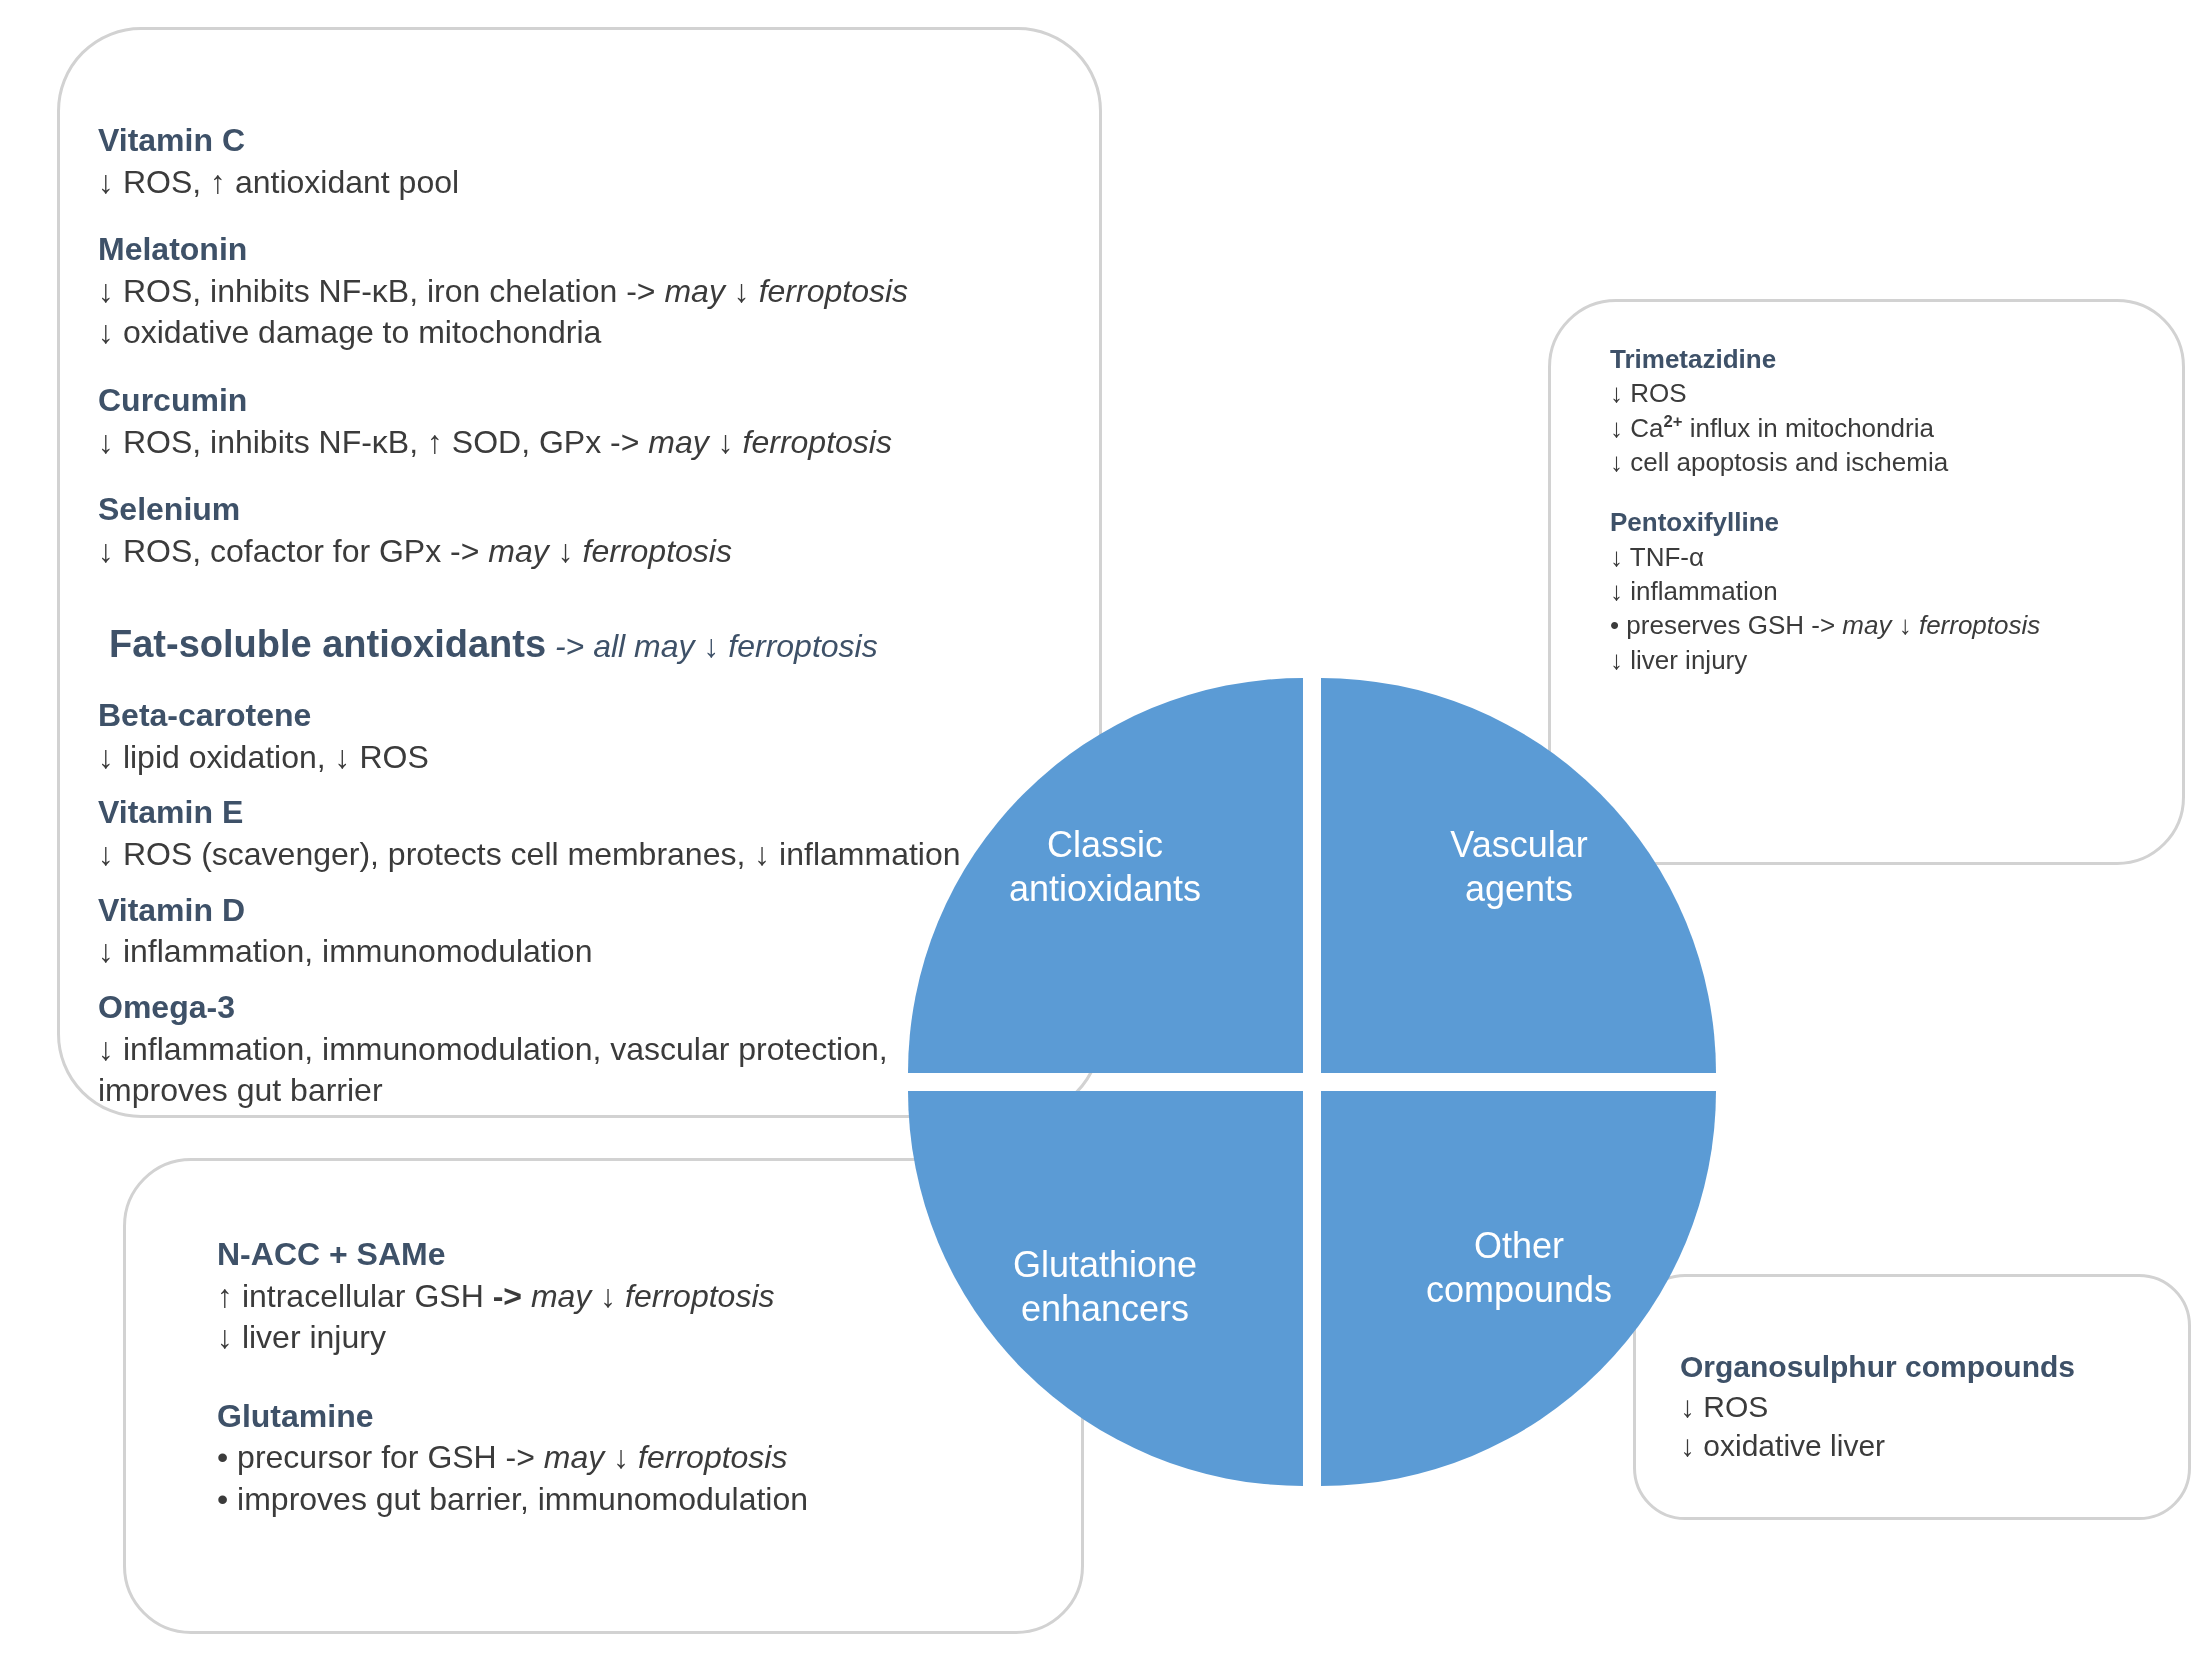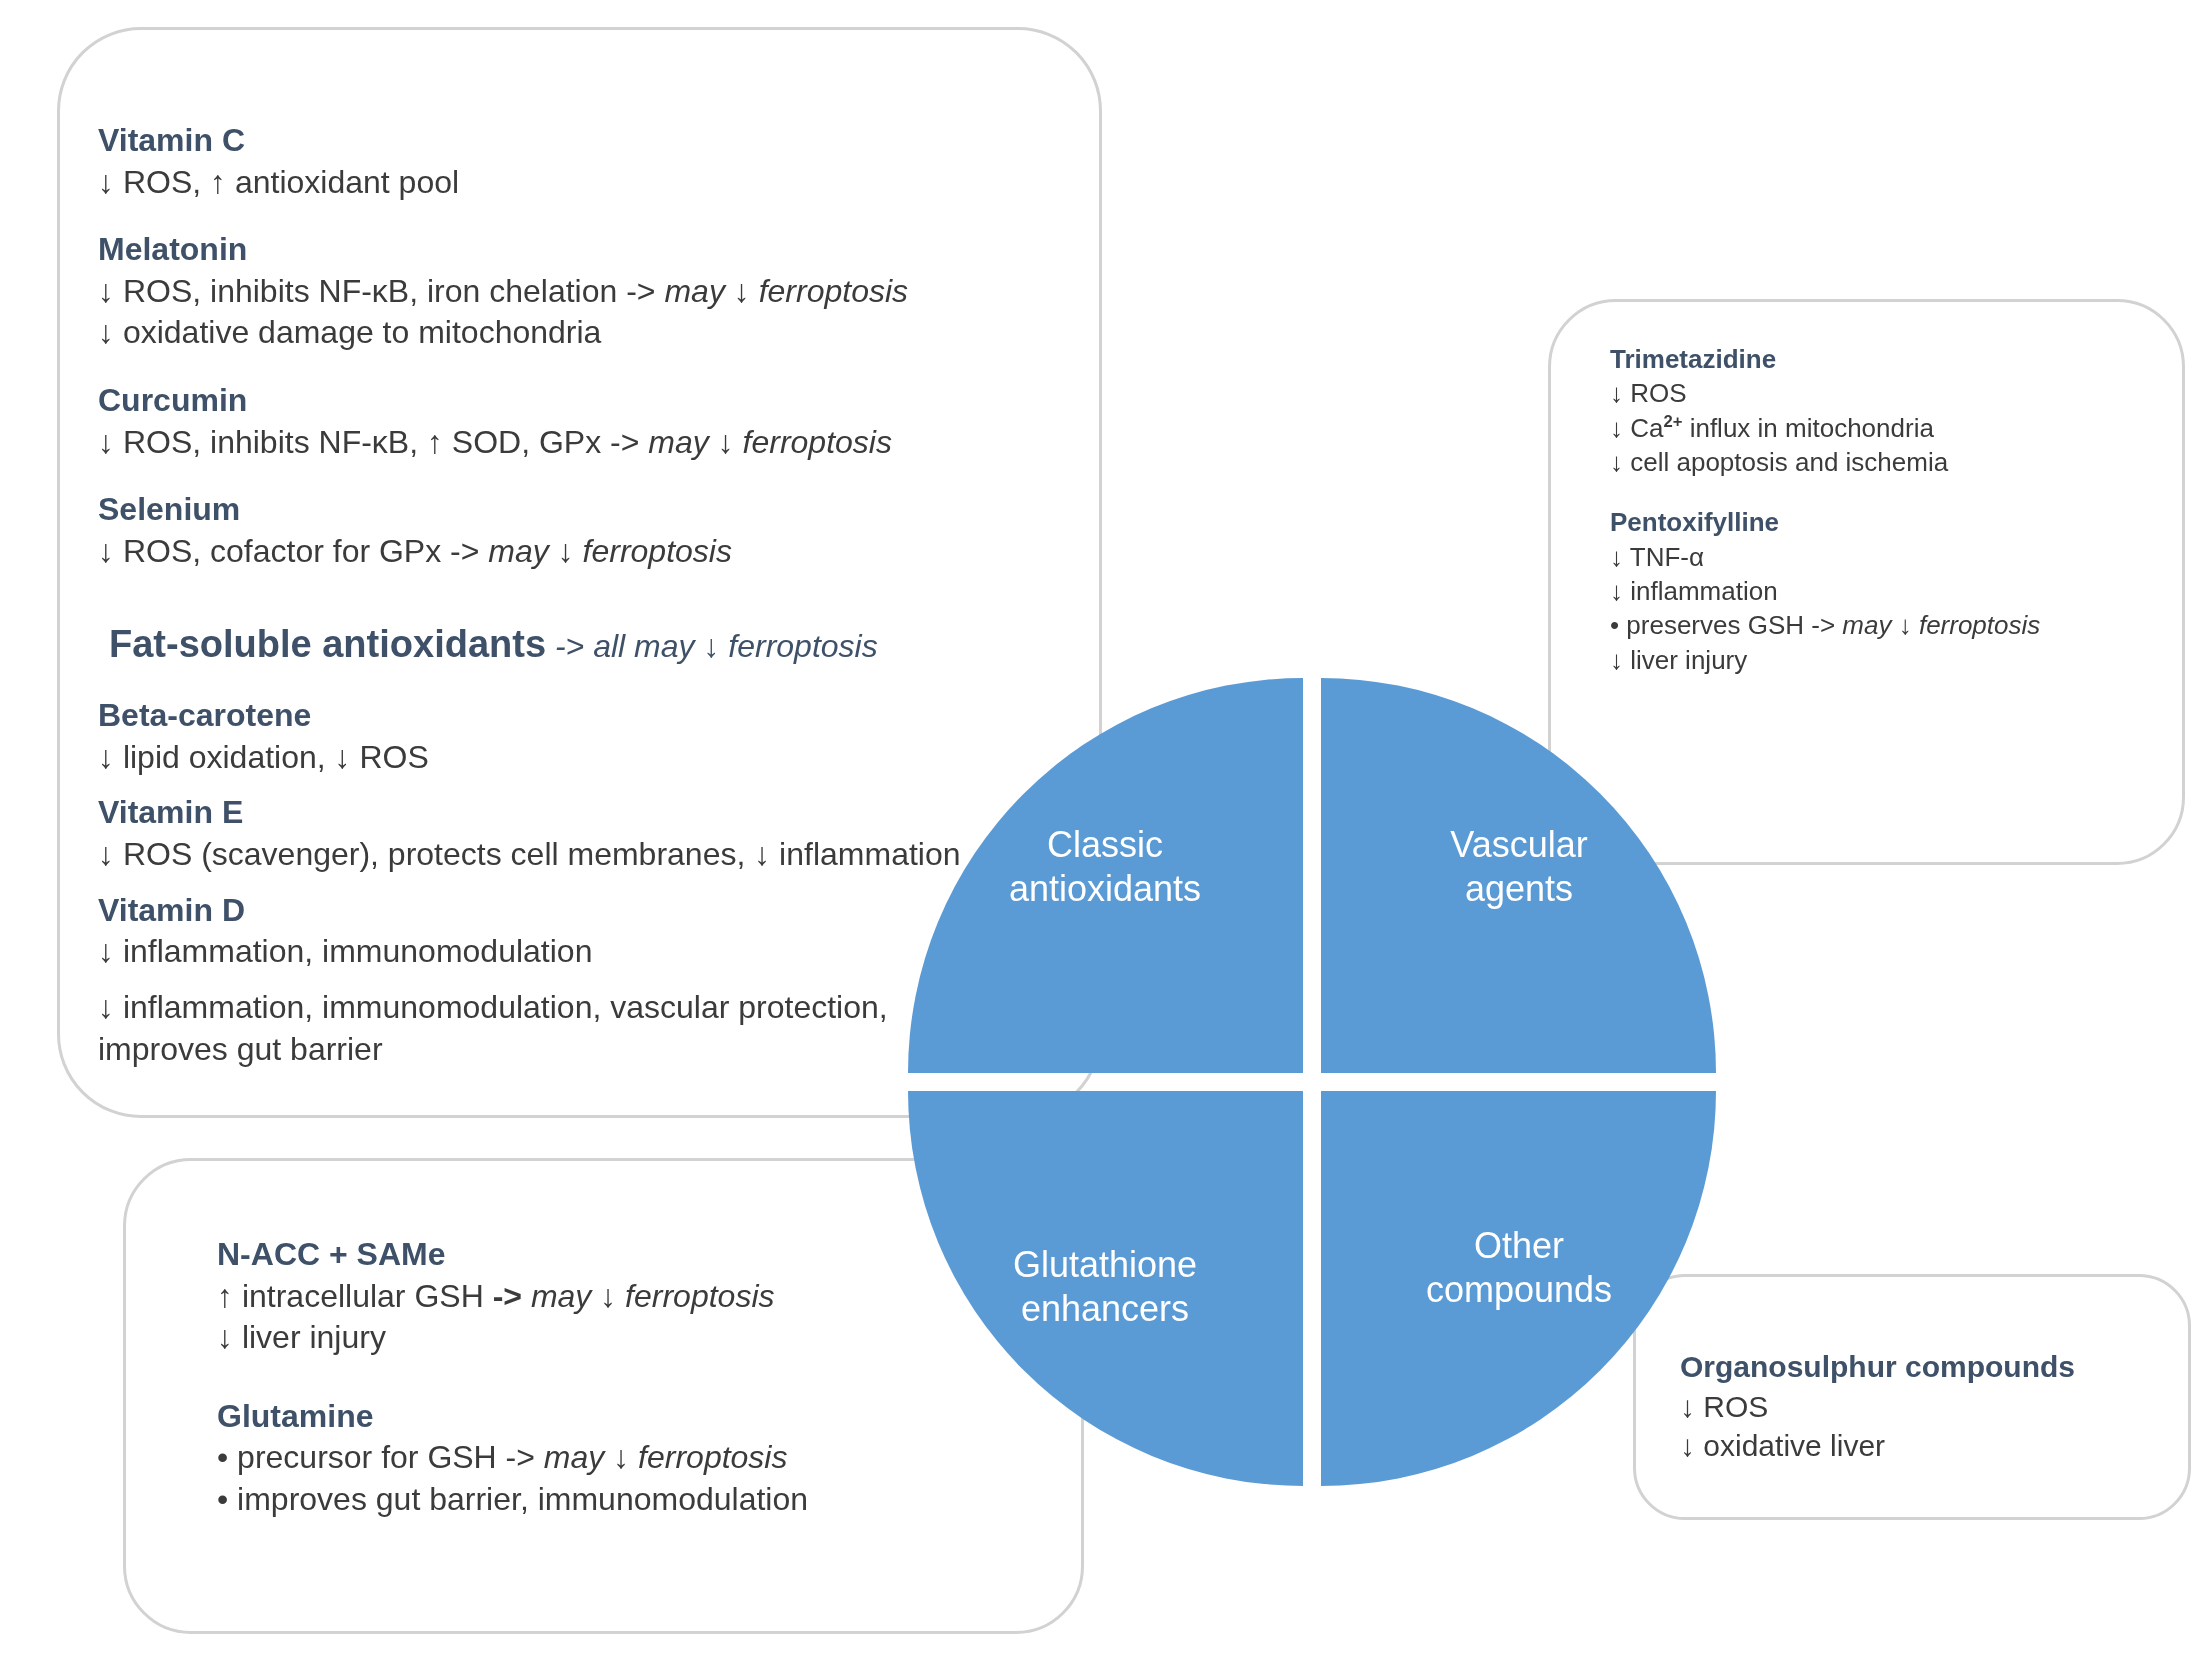--- a/index.html
+++ b/index.html
@@ -202,20 +202,21 @@
     <p class="hd">Vitamin E</p>
     <p class="ln">↓ ROS (scavenger), protects cell membranes, ↓ inflammation</p>
 
     <div class="gap-sm"></div>
 
     <p class="hd">Vitamin D</p>
     <p class="ln">↓ inflammation, immunomodulation</p>
 
     <div class="gap-sm"></div>
 
+    <p class="hd">Omega-3</p>
     <p class="ln">↓ inflammation, immunomodulation, vascular protection,</p>
     <p class="ln">improves gut barrier</p>
   </div>
 
   <div class="textblock tb-bottom-left">
 
     <p class="hd">N-ACC + SAMe</p>
     <p class="ln"><span>↑ intracellular GSH </span><span style="font-weight:bold">-&gt; </span><span class="it">may ↓ ferroptosis</span></p>
     <p class="ln">↓ liver injury</p>
 

